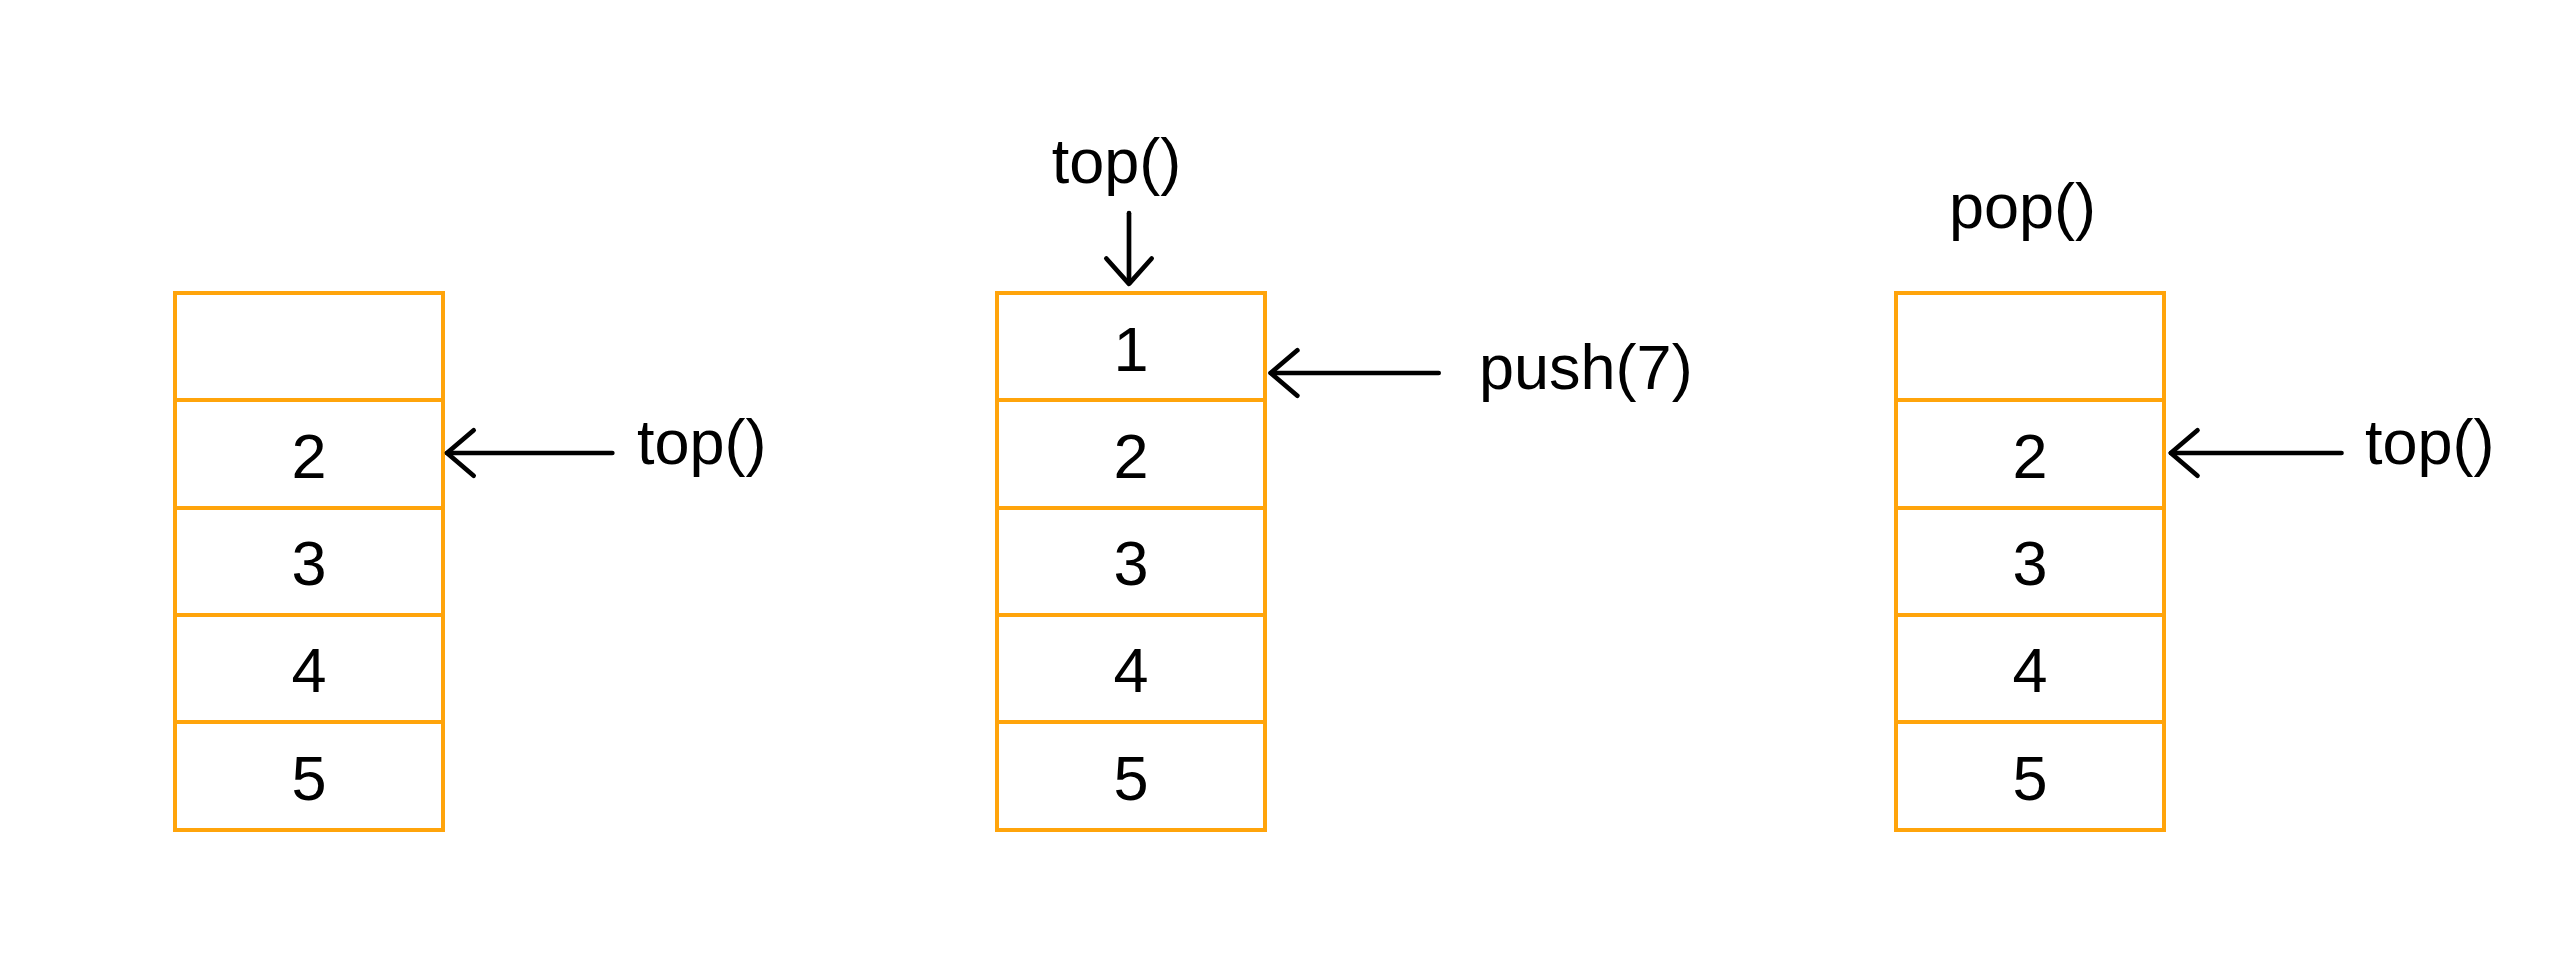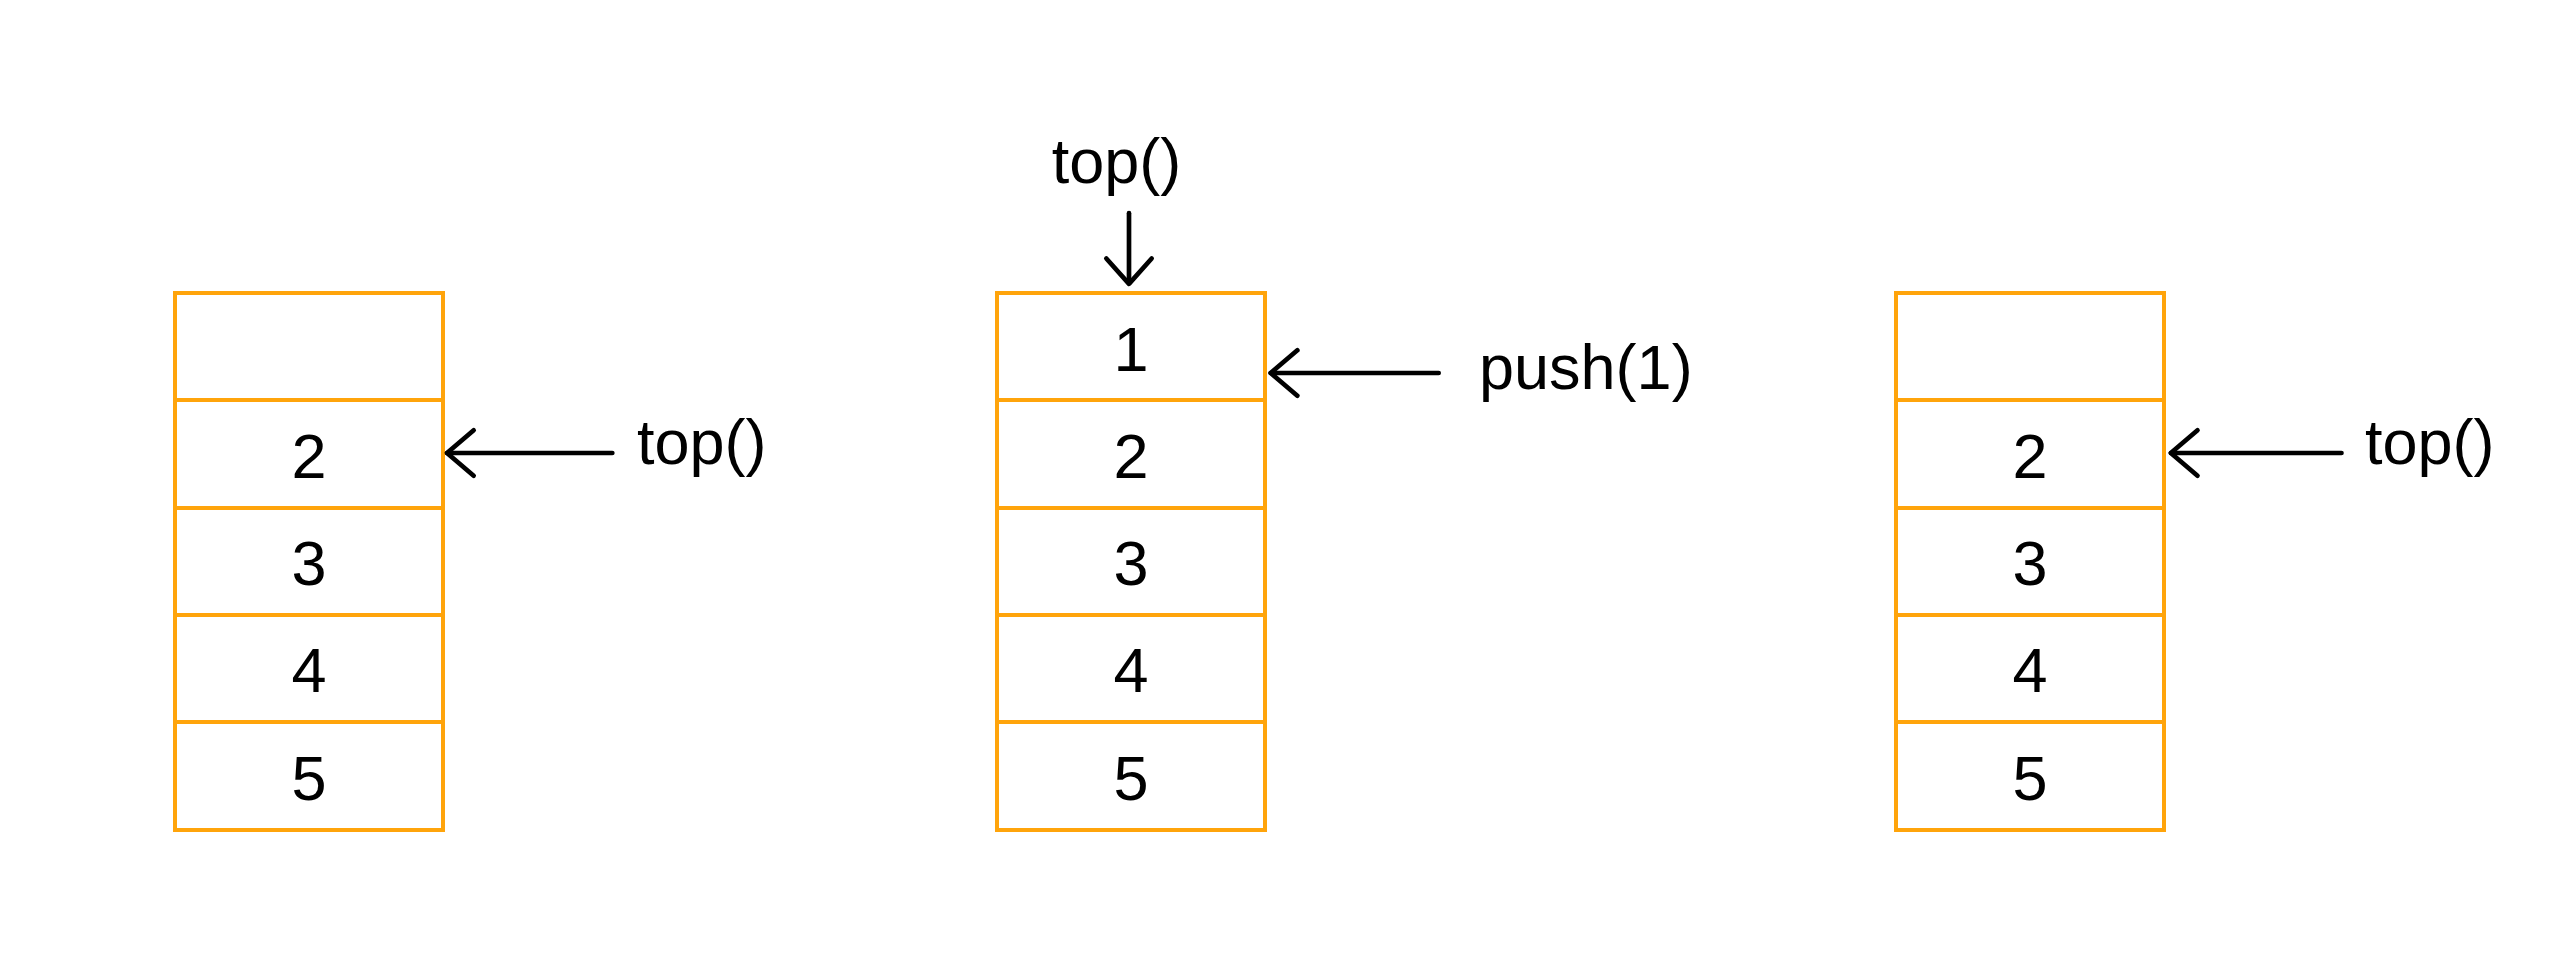--- a/index.html
+++ b/index.html
@@ -112,22 +112,23 @@
         <span class="cell-value">4</span>
       </div>
     <div class="cell">
         <span class="cell-value">5</span>
       </div>
   </div>
   <svg class="arrow-svg" style="left:1265px; top:343px" width="178" height="60" viewBox="0 0 266 90">
     <line x1="260" y1="45" x2="8" y2="45"></line>
     <polyline points="48,11 8,45 48,79"></polyline>
   </svg>
-  <div class="op-label" style="left:1479px; top:327px">push(1)</div>
+  <div class="op-label" style="left:1479px; top:327px">push(7)</div>
 
+  <div class="op-label centered" style="left:1942px; top:166px">pop()</div>
   <div class="stack" style="left:1894px; top:291px">
     <div class="cell">
         <span class="cell-value"></span>
       </div>
     <div class="cell">
         <span class="cell-value">2</span>
       </div>
     <div class="cell">
         <span class="cell-value">3</span>
       </div>

